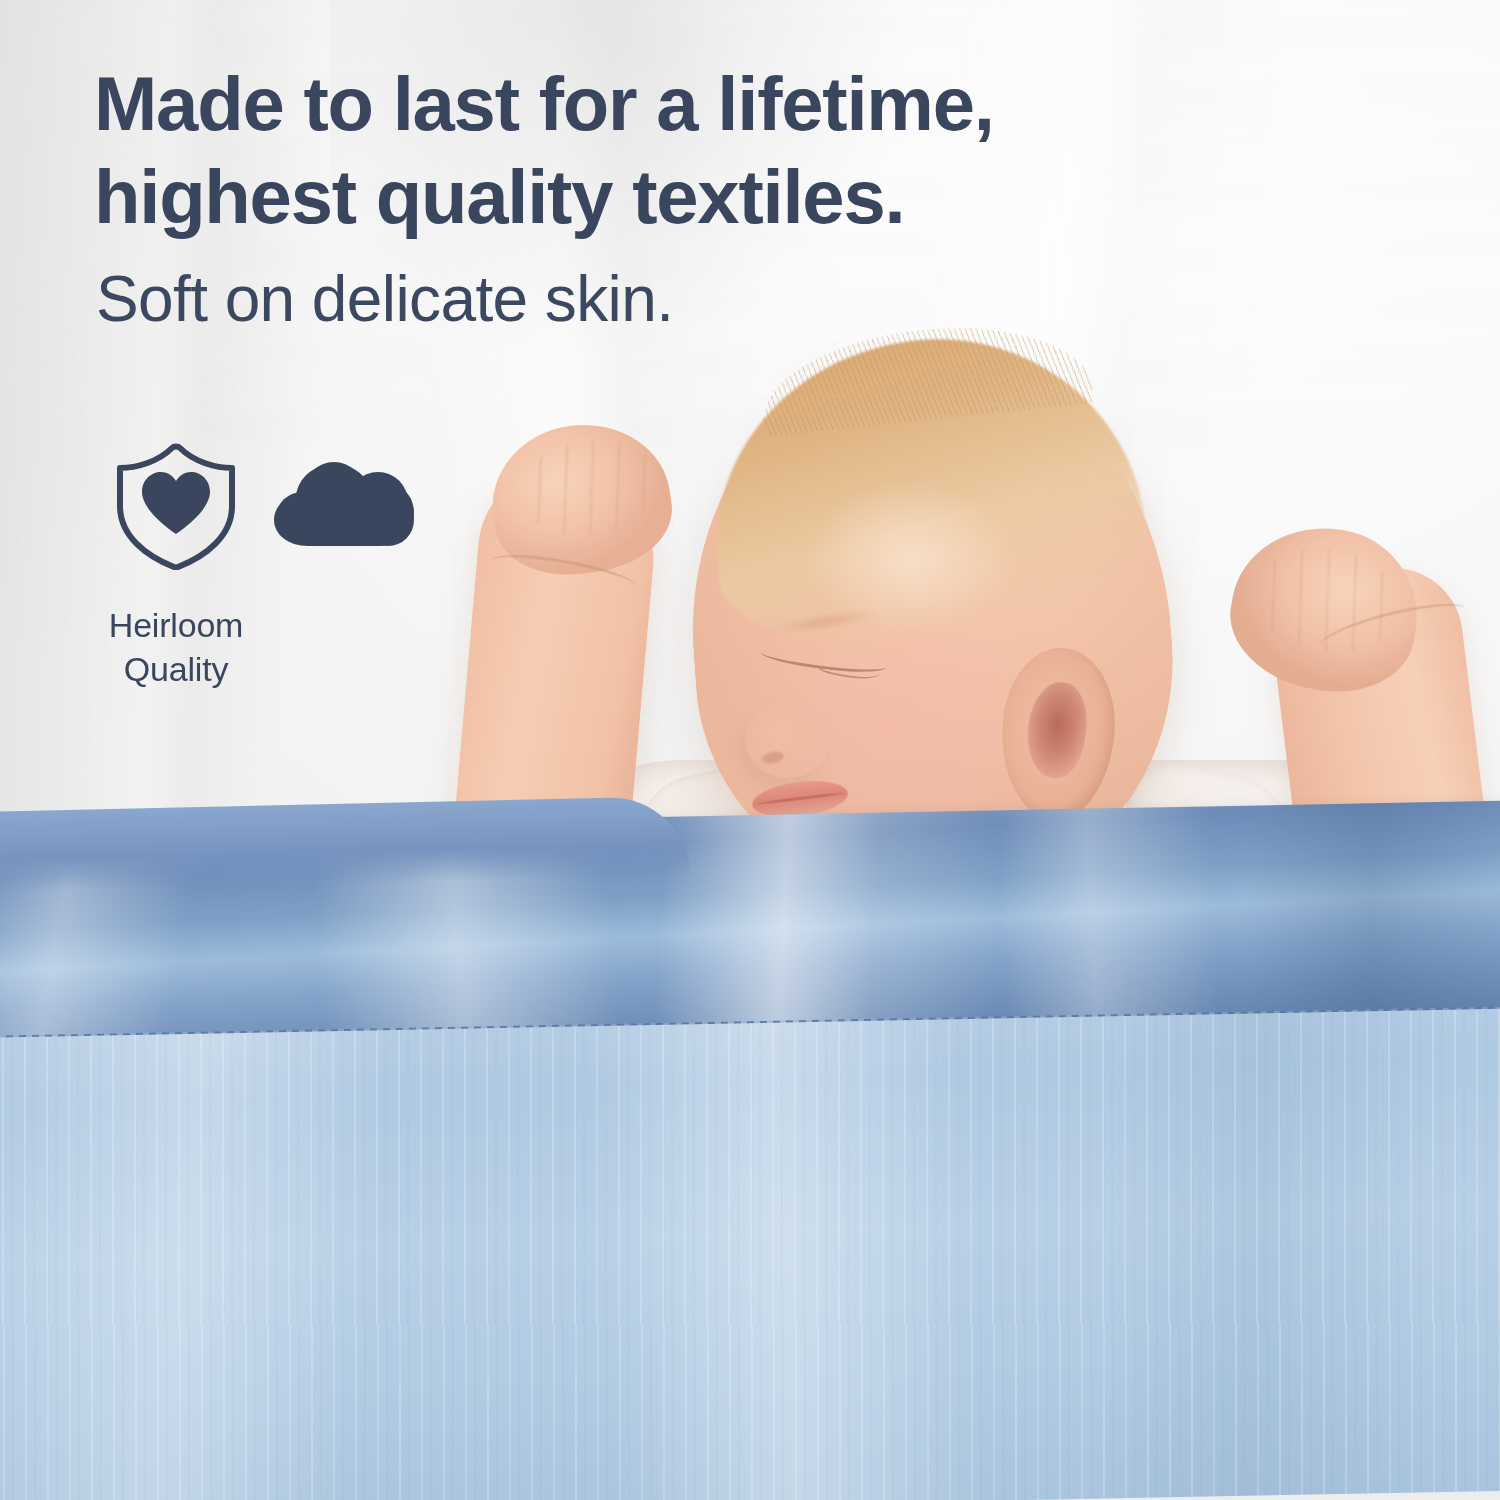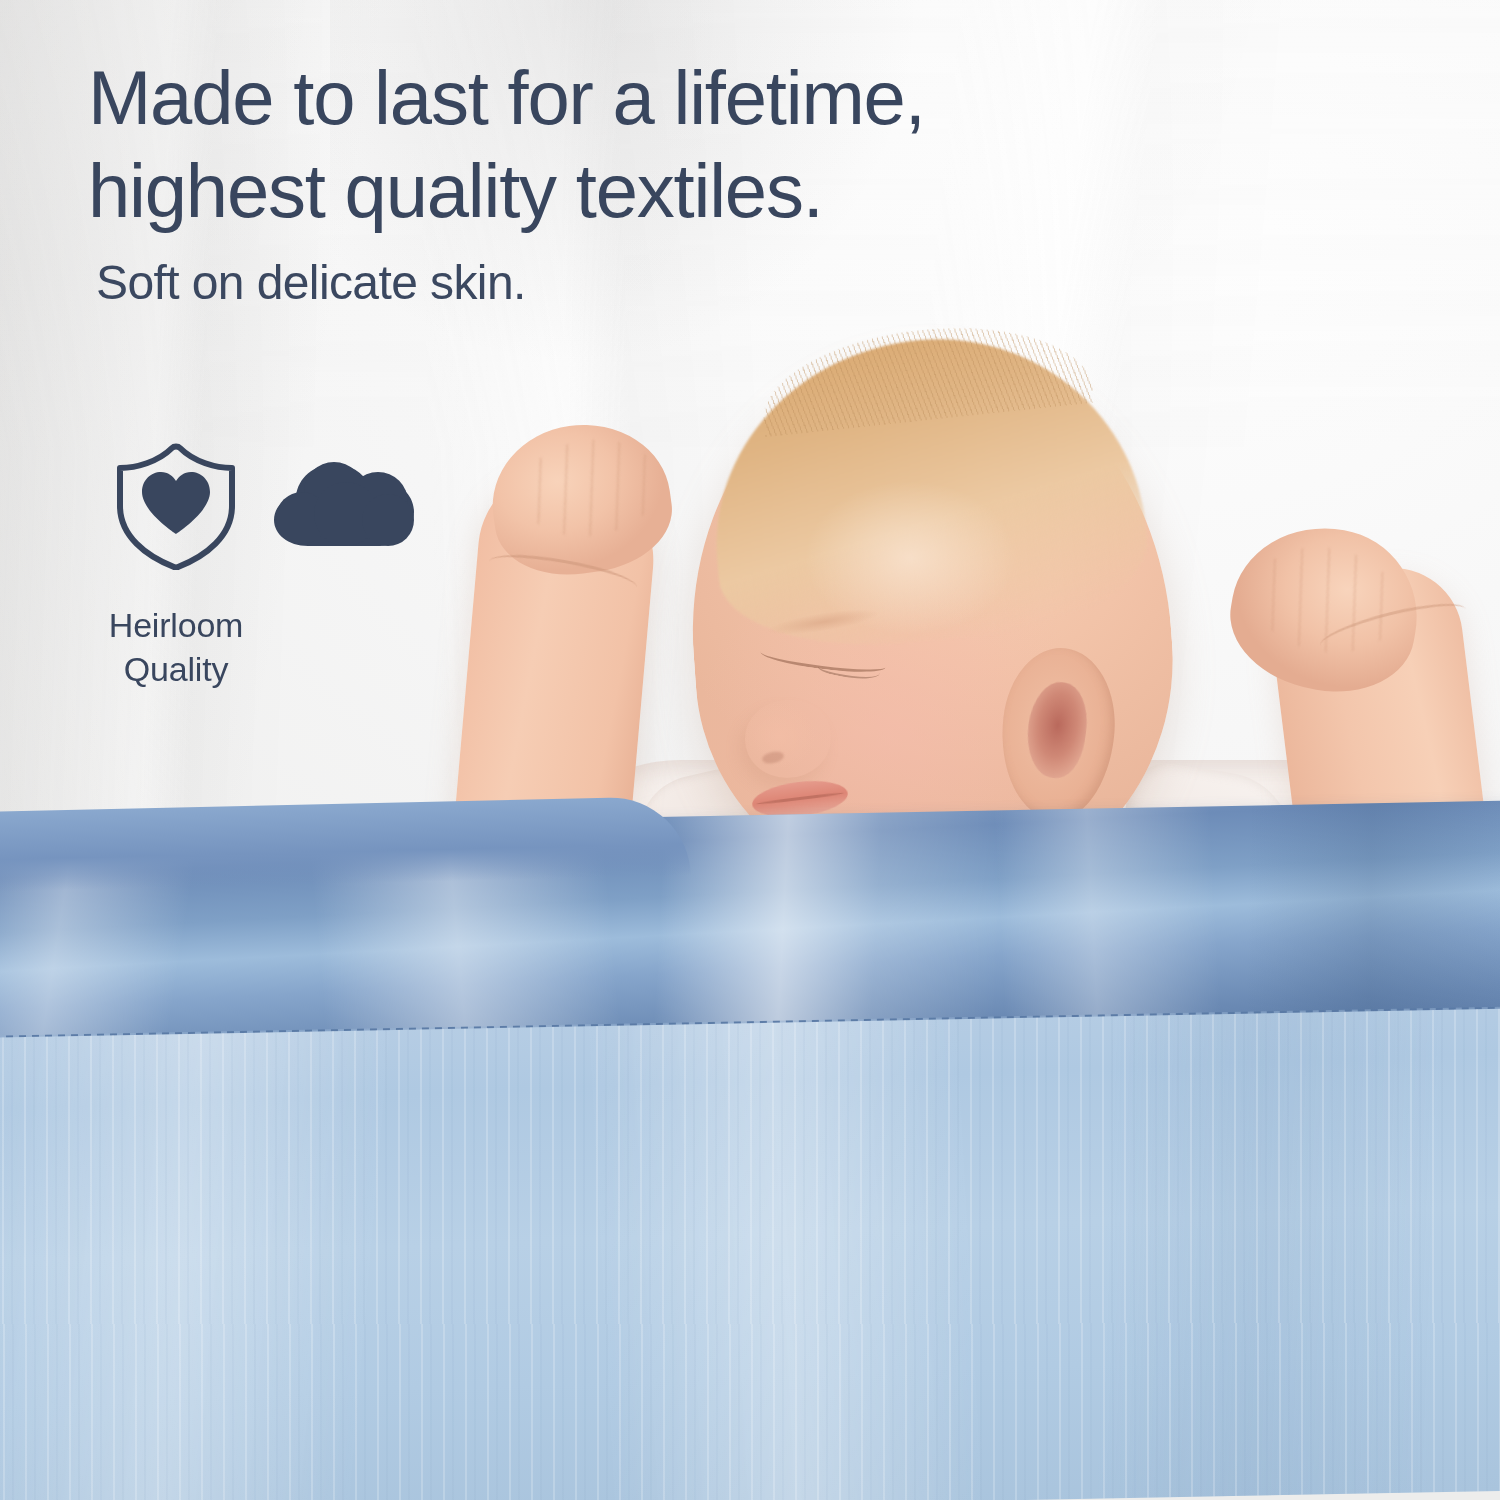--- a/index.html
+++ b/index.html
@@ -351,29 +351,29 @@
 
   
   .copy {
     position: absolute;
     left: 88px; top: 52px;
     width: 1140px;
   }
   .headline {
     color: #39465e;
     font-size: 76px;
-    font-weight: 400;
+    font-weight: 700;
     line-height: 1.22;
     letter-spacing: -1.2px;
-    margin: 0;
+    margin: 6px;
     white-space: pre-line;
   }
   .subhead {
     color: #3b4860;
-    font-size: 48px;
+    font-size: 64px;
     font-weight: 400;
     line-height: 1.25;
     letter-spacing: -.6px;
     margin: 16px 0 0 8px;
   }
 
   
   .features {
     position: absolute;
     left: 92px; top: 442px;

